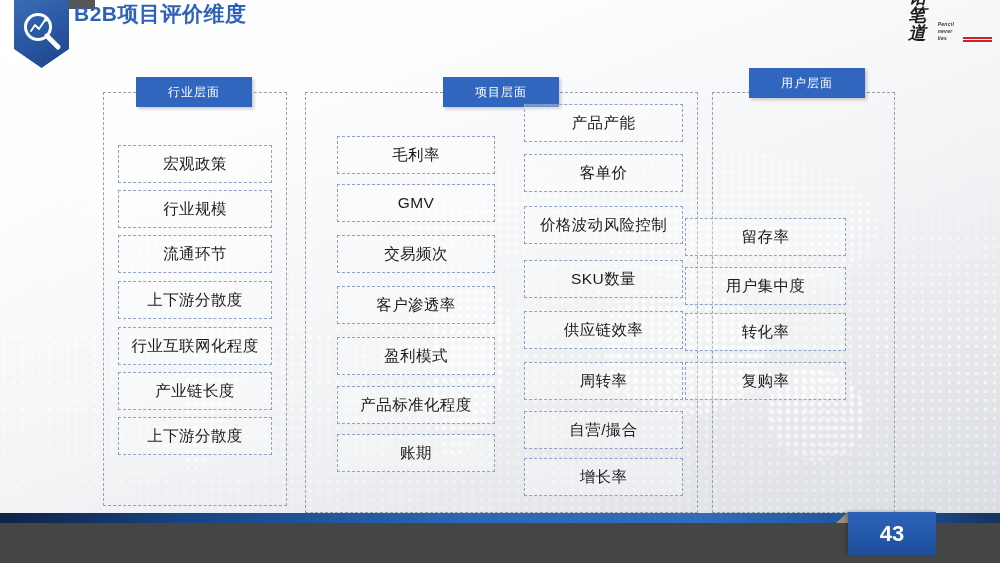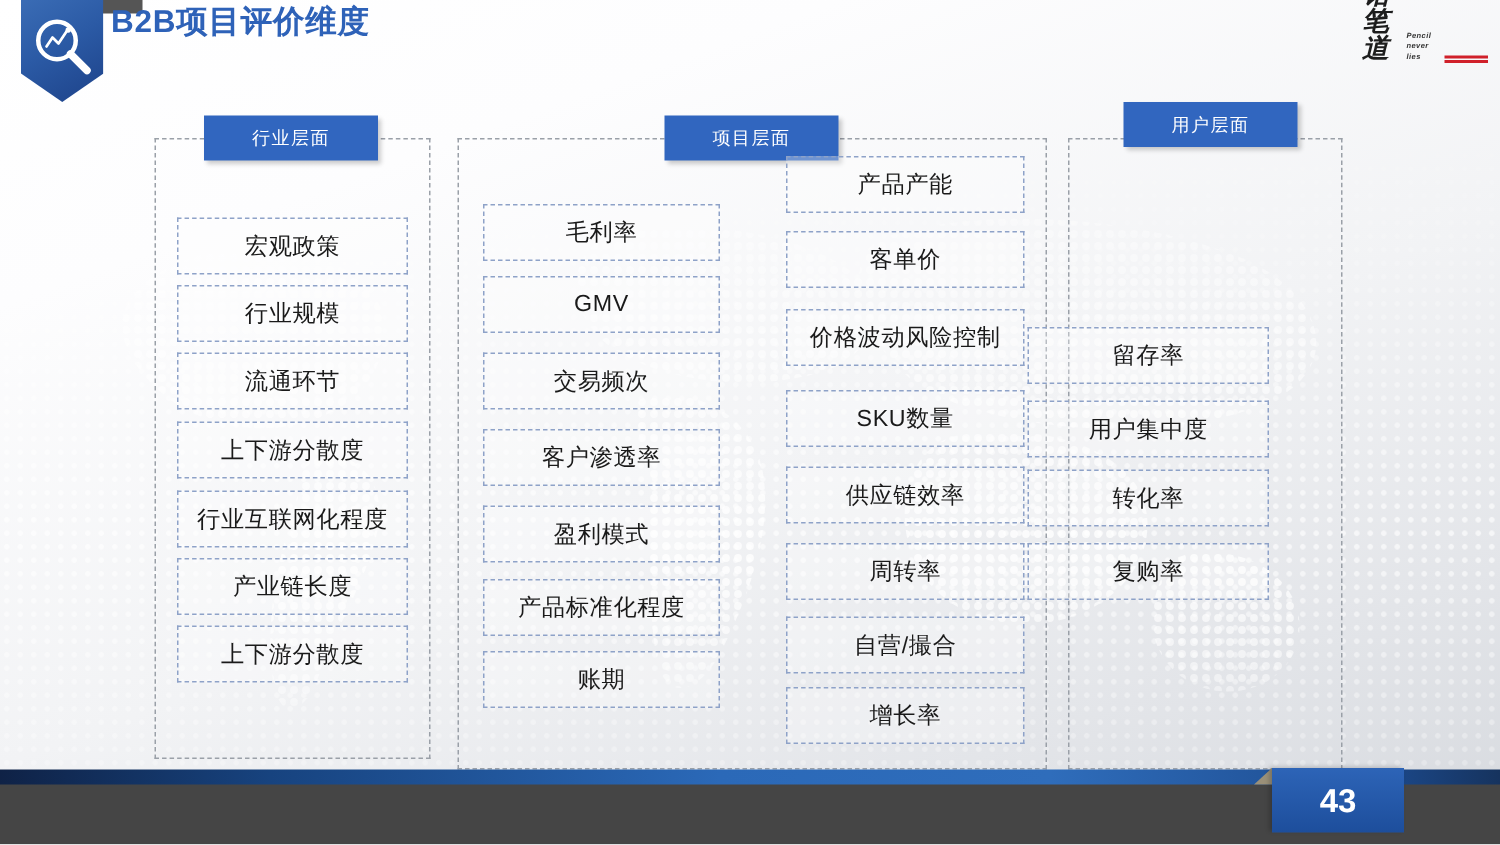--- a/index.html
+++ b/index.html
@@ -94,21 +94,21 @@
   .item {
     position: absolute;
     height: 38px;
     border: 1.6px dashed #8ea2c8;
     background: rgba(255,255,255,0.30);
     display: flex; align-items: center; justify-content: center;
     font-size: 15.5px; color: #1a1a1a;
     white-space: nowrap; letter-spacing: .4px;
   }
   .c1 .item { left: 118px; width: 154px; }
-  .c2a .item { left: 322px; width: 158px; }
+  .c2a .item { left: 337px; width: 158px; }
   .c2b .item { left: 524px; width: 159px; }
   .c3 .item { left: 685px; width: 161px; font-family: Liberation Serif, serif; }
 
   
   #footer-bar {
     position: absolute; left: 0; bottom: 0; width: 1000px; height: 46px;
     background: #454545;
   }
   #footer-stripe {
     position: absolute; left: 0; bottom: 40px; width: 1000px; height: 10px;

